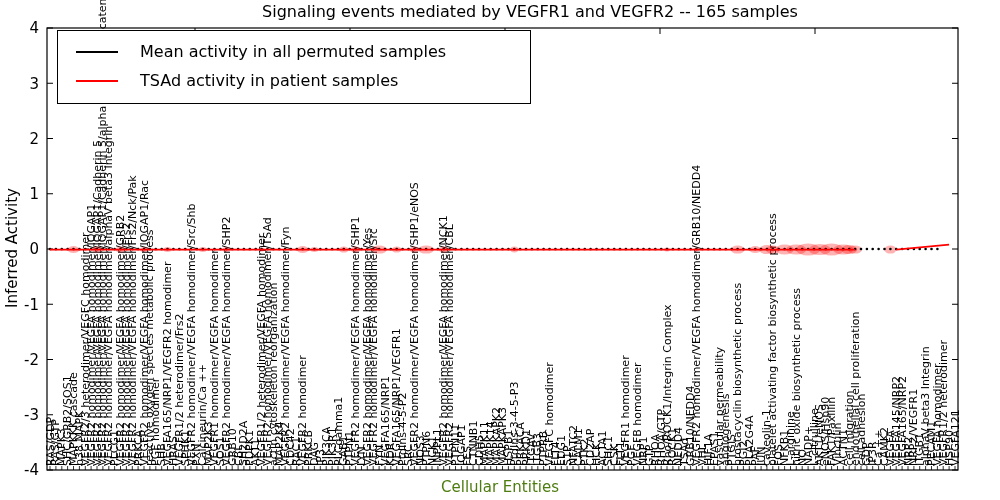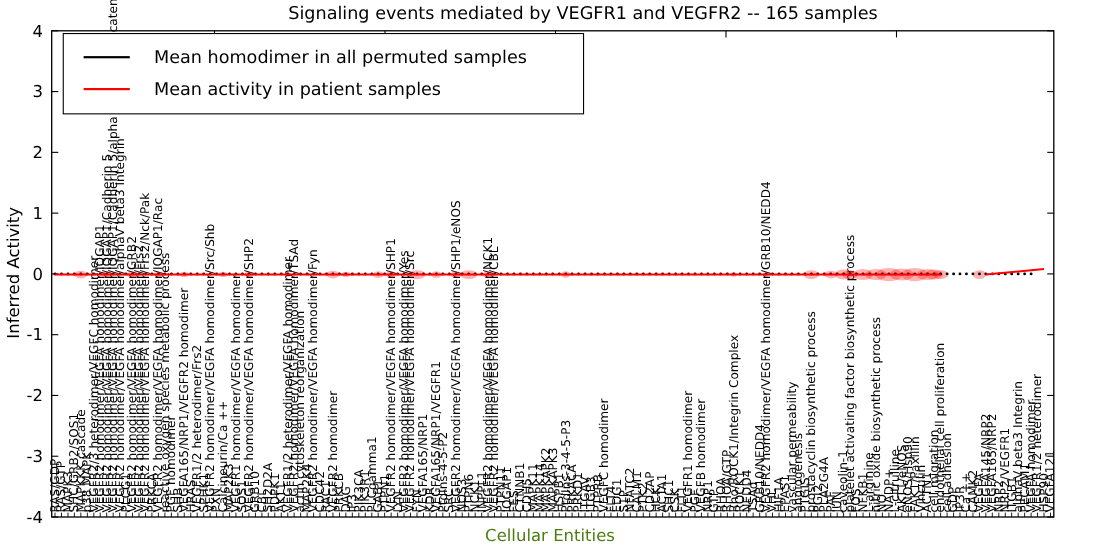--- a/index.html
+++ b/index.html
@@ -690,20 +690,20 @@
       <circle cx="937.4" cy="249.0" r="1.3" fill="#000000"></circle>
       <line x1="50.0" y1="249.6" x2="855.1" y2="249.6" stroke="#ff0000" stroke-width="1.8"></line>
       <line x1="896.2" y1="249.6" x2="949.1" y2="244.6" stroke="#ff0000" stroke-width="1.8"></line>
     </svg>
   <div id="chart-title">Signaling events mediated by VEGFR1 and VEGFR2 -- 165 samples</div>
   <div id="ylabel">Inferred Activity</div>
   <div id="xlabel">Cellular Entities</div>
   <div id="legend">
     <div class="legend-row">
       <span class="legend-swatch" id="swatch-0" style="background: rgb(0, 0, 0);"></span>
-      <span class="legend-label">Mean homodimer in all permuted samples</span>
+      <span class="legend-label">Mean activity in all permuted samples</span>
     </div>
     <div class="legend-row">
       <span class="legend-swatch" id="swatch-1" style="background: rgb(255, 0, 0);"></span>
-      <span class="legend-label">Mean activity in patient samples</span>
+      <span class="legend-label">TSAd activity in patient samples</span>
     </div>
   </div>
 </div>
 
 </body></html>

